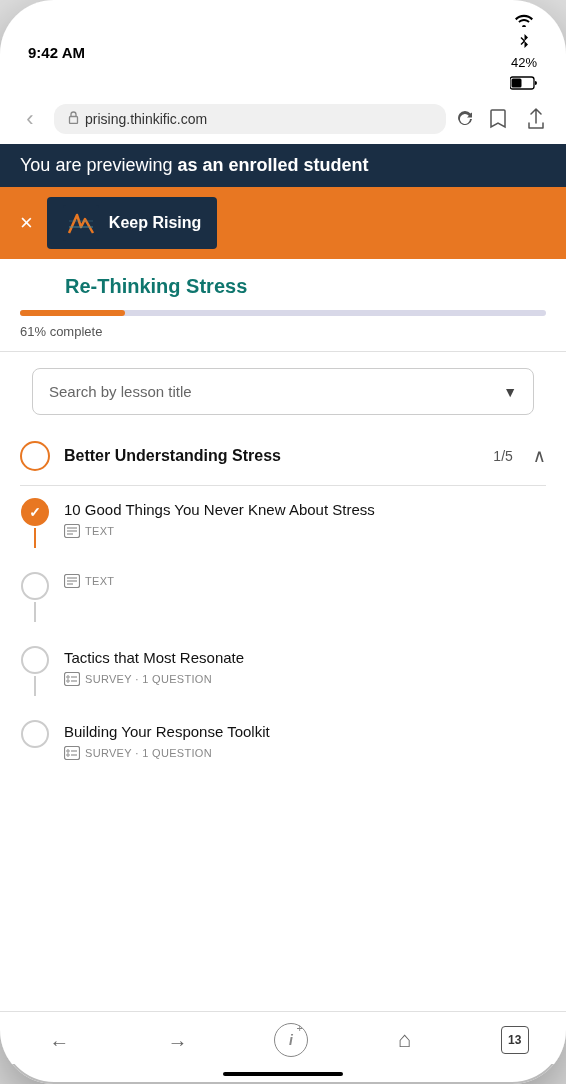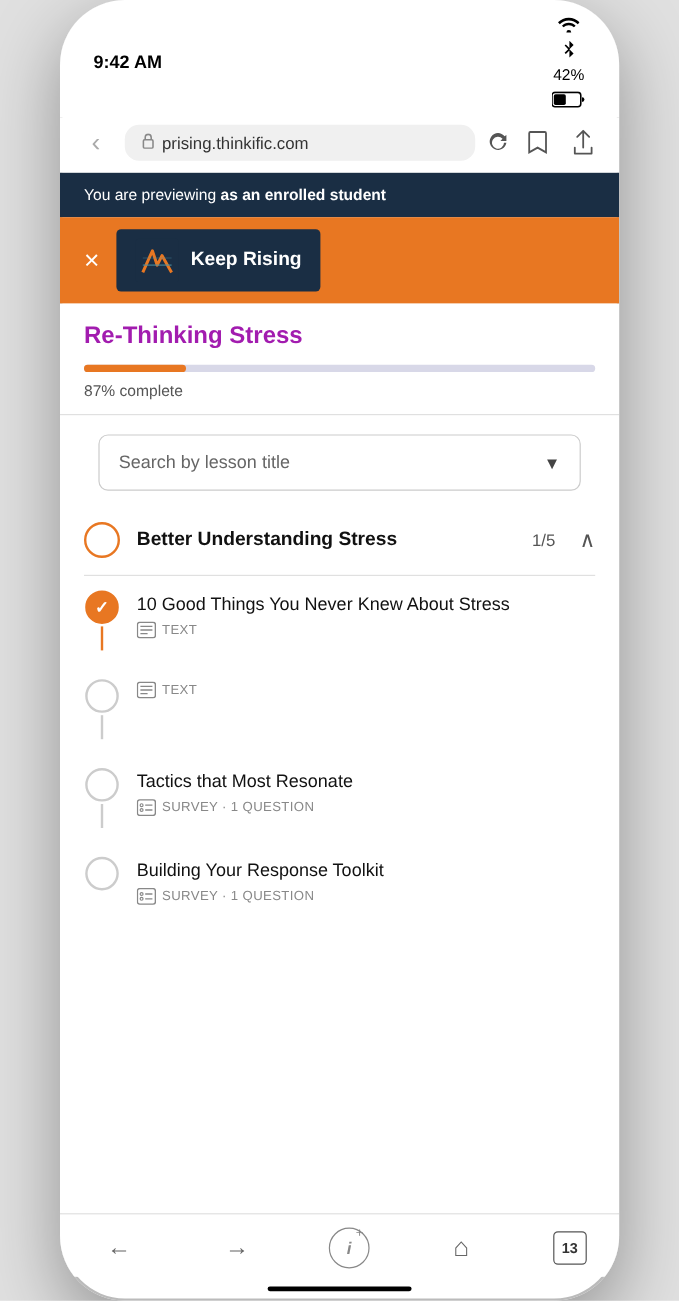--- a/index.html
+++ b/index.html
@@ -7,21 +7,21 @@
     body {
       background: #e0e0e0;
       display: flex;
       justify-content: center;
       align-items: center;
       min-height: 100vh;
       font-family: -apple-system, BlinkMacSystemFont, 'Segoe UI', sans-serif;
     }
 
     .phone-frame {
-      width: 466px;
+      width: 566px;
       height: 1084px;
       background: #fff;
       border-radius: 54px;
       box-shadow: 0 20px 60px rgba(0,0,0,0.35), inset 0 0 0 2px #bbb;
       overflow: hidden;
       position: relative;
       display: flex;
       flex-direction: column;
       justify-content: center;
     }
@@ -93,21 +93,21 @@
       justify-content: center;
       color: #555;
       font-size: 18px;
     }
 
     
     .preview-banner {
       background: #1a2e44;
       color: #fff;
       padding: 11px 20px;
-      font-size: 13px;
+      font-size: 18px;
       flex-shrink: 0;
     }
     .preview-banner b {
       font-weight: 700;
     }
 
     
     .course-header {
       background: #e87722;
       padding: 10px 20px;
@@ -147,22 +147,23 @@
       overflow-y: auto;
       background: #fff;
     }
 
     .course-title-section {
       padding: 16px 20px 12px;
     }
     .course-title {
       font-size: 20px;
       font-weight: 700;
-      color: #a21caf;
+      color: #0f766e;
       margin-bottom: 12px;
+      margin-left: 45px;
     }
     .progress-bar-container {
       height: 6px;
       background: #d8d8e8;
       border-radius: 3px;
       margin-bottom: 8px;
     }
     .progress-bar-fill {
       height: 100%;
       background: #e87722;
@@ -455,21 +456,21 @@
     </div>
   </div>
 
   <div class="main-content">
 
     <div class="course-title-section">
       <div class="course-title">Re-Thinking Stress</div>
       <div class="progress-bar-container">
         <div class="progress-bar-fill"></div>
       </div>
-      <div class="progress-label">87% complete</div>
+      <div class="progress-label">61% complete</div>
     </div>
 
     <div class="divider"></div>
 
     <div class="search-section">
       <div class="search-dropdown">
         <span>Search by lesson title</span>
         <span class="search-dropdown-arrow">▼</span>
       </div>
     </div>

